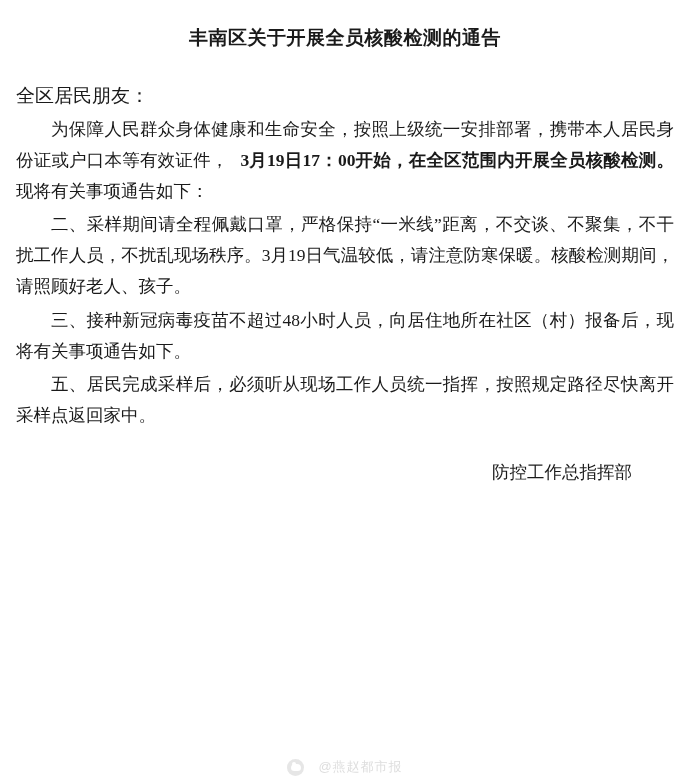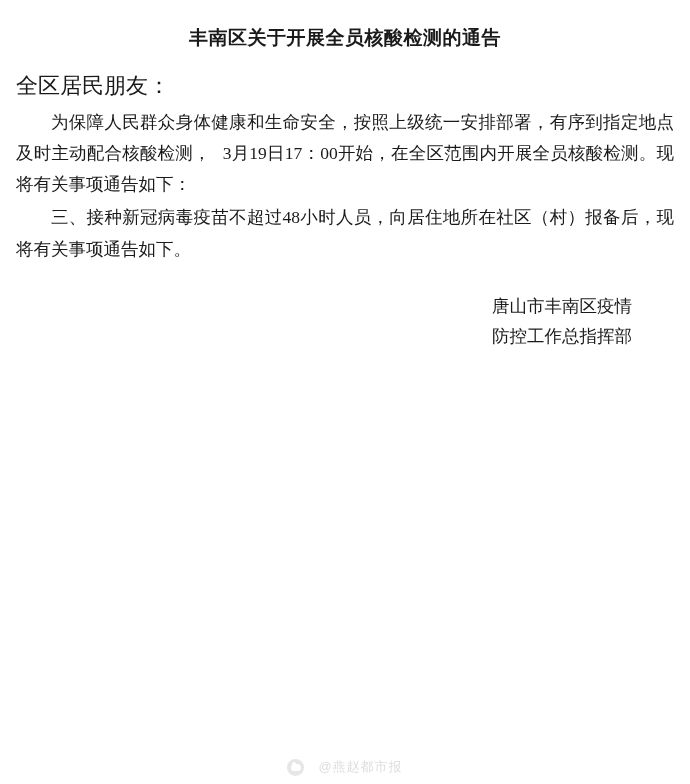--- a/index.html
+++ b/index.html
@@ -20,38 +20,38 @@
     width: 690px;
     height: 784px;
     box-sizing: border-box;
     padding: 18px 16px 0 16px;
   }
   .doc-title {
     text-align: center;
     font-size: 19px;
     font-weight: bold;
     letter-spacing: 0.5px;
-    margin: 6px 0 14px 0;
+    margin: 6px 0 26px 0;
     line-height: 1.5;
   }
   .salutation {
-    font-size: 22px;
+    font-size: 19px;
     line-height: 1.75;
     margin: 0 0 2px 0;
   }
   p.body-text {
     font-size: 17.5px;
     line-height: 1.78;
     margin: 0 0 2px 0;
     text-align: justify;
     text-justify: inter-ideograph;
     text-indent: 2em;
   }
   .bold-red {
-    font-weight: normal;
+    font-weight: bold;
     margin-left: 12px;
   }
   .signature {
     margin-top: 26px;
     text-align: right;
     font-size: 17.5px;
     line-height: 1.75;
     padding-right: 42px;
   }
   .signature div {
@@ -107,27 +107,28 @@
 <body>
 
 <div class="page">
 
   <div class="doc-title">丰南区关于开展全员核酸检测的通告</div>
 
   <div class="salutation">全区居民朋友：</div>
 
   <div>
     <p class="body-text">
-      <span>为保障人民群众身体健康和生命安全，按照上级统一安排部署，有序到指定地点及时主动配合核酸检测，</span><span class="bold-red">3月19日17：00开始，在全区范围内开展全员核酸检测。</span><span>现将有关事项通告如下：</span>
+      <span>为保障人民群众身体健康和生命安全，按照上级统一安排部署，携带本人居民身份证或户口本等有效证件，</span><span class="bold-red">3月19日17：00开始，在全区范围内开展全员核酸检测。</span><span>现将有关事项通告如下：</span>
     </p>
+    <p class="body-text">二、采样期间请全程佩戴口罩，严格保持“一米线”距离，不交谈、不聚集，不干扰工作人员，不扰乱现场秩序。3月19日气温较低，请注意防寒保暖。核酸检测期间，请照顾好老人、孩子。</p>
     <p class="body-text">三、接种新冠病毒疫苗不超过48小时人员，向居住地所在社区（村）报备后，现将有关事项通告如下。</p>
+    <p class="body-text">五、居民完成采样后，必须听从现场工作人员统一指挥，按照规定路径尽快离开采样点返回家中。</p>
   </div>
 
   <div class="signature">
-    <div>唐山市丰南区疫情</div>
     <div>防控工作总指挥部</div>
 
   </div>
 
   <div class="watermark">
     <span class="wm-logo"></span>
     <span class="wm-text">@燕赵都市报</span>
   </div>
 
 </div>

